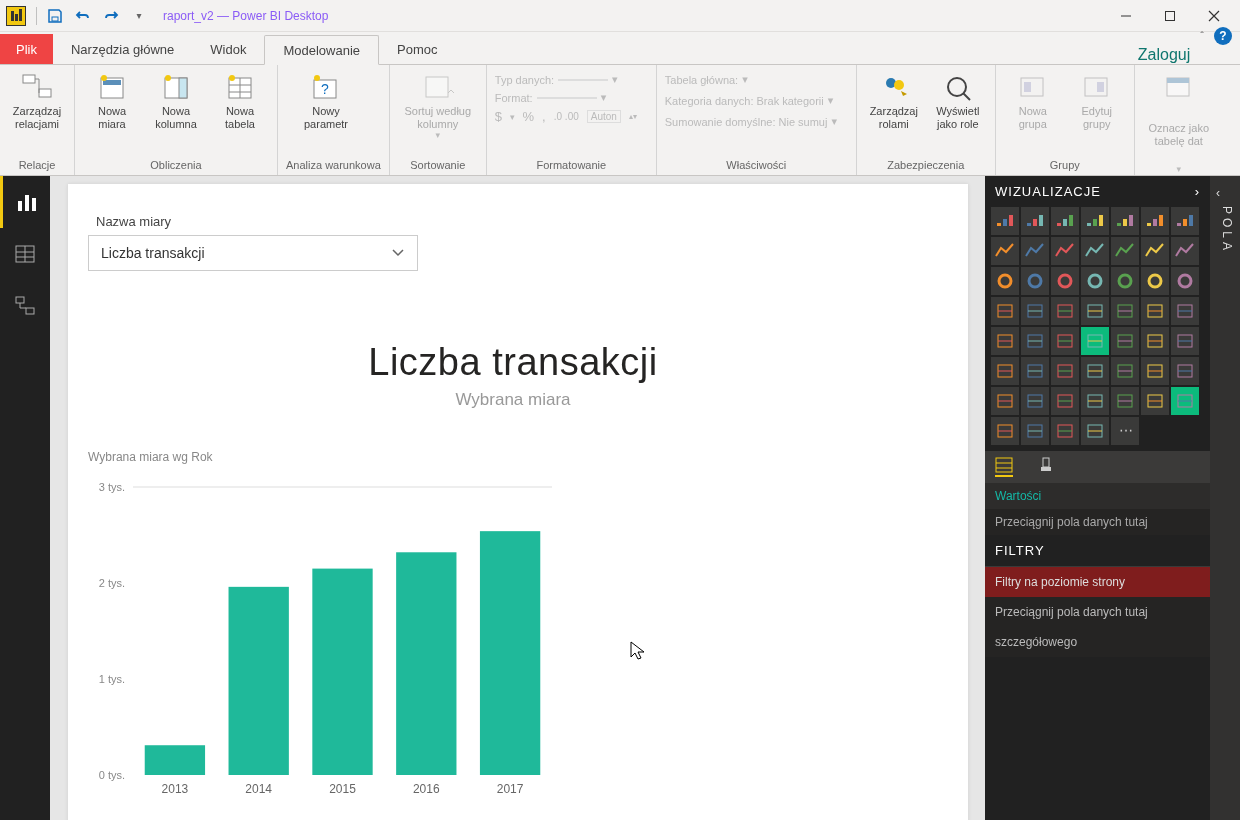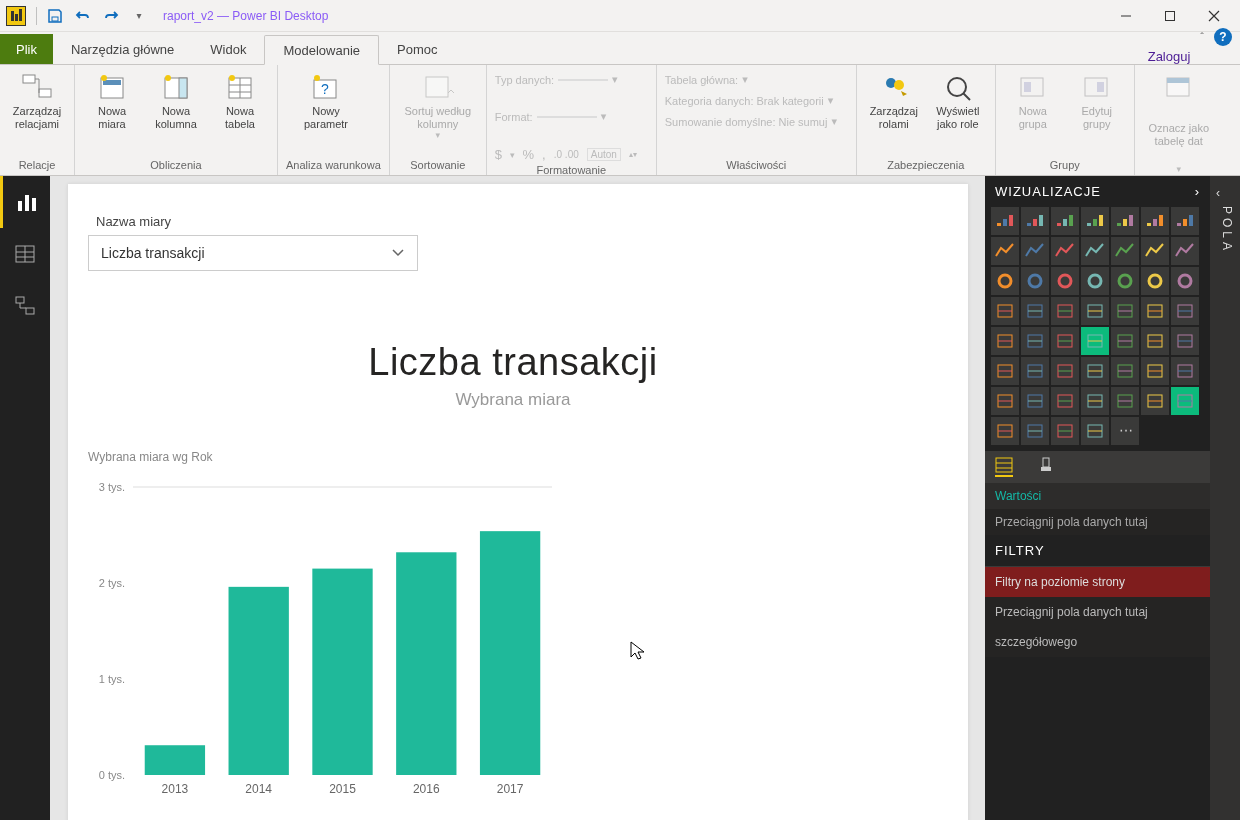--- a/index.html
+++ b/index.html
@@ -8,25 +8,25 @@
 
 .titlebar { height:32px; background:#f3f2f1; display:flex; align-items:center; padding:0 4px; border-bottom:1px solid #e1dfdd; }
 .app-icon { width:20px; height:20px; background:#f2c811; border:1px solid #333; margin:0 6px 0 2px; display:flex; align-items:center; justify-content:center; font-size:9px; }
 .qat-btn { width:28px; height:28px; display:flex; align-items:center; justify-content:center; cursor:pointer; color:#106ebe; }
 .titlebar-text { margin-left:10px; color:#8b5cf6; font-size:12px; }
 .titlebar-spacer { flex:1; }
 .win-btn { width:44px; height:30px; display:flex; align-items:center; justify-content:center; color:#666; cursor:pointer; }
 
 
 .tabs { height:32px; display:flex; align-items:flex-end; background:#f3f2f1; }
-.tab-file { background:#4d7c0f; color:#fff; padding:5px 16px; font-size:13px; height:30px; display:flex; align-items:center; }
+.tab-file { background:#ef4444; color:#fff; padding:5px 16px; font-size:13px; height:30px; display:flex; align-items:center; }
 .tab { padding:5px 18px; font-size:13px; color:#444; cursor:pointer; height:30px; display:flex; align-items:center; }
 .tab.active { background:#f3f2f1; border:1px solid #c8c6c4; border-bottom:1px solid #f3f2f1; margin-bottom:-1px; border-radius:2px 2px 0 0; }
 .tabs-right { flex:1; display:flex; justify-content:flex-end; align-items:center; padding-right:8px; gap:10px; }
-.signin { color:#4c1d95; font-size:13px;margin-top:39px; }
+.signin { color:#0f766e; font-size:16px;margin-top:39px; }
 .help-icon { width:18px; height:18px; background:#106ebe; color:#fff; border-radius:50%; display:flex; align-items:center; justify-content:center; font-size:12px; font-weight:bold; }
 
 
 .ribbon { height:112px; background:#f3f2f1; border-top:1px solid #c8c6c4; border-bottom:1px solid #c8c6c4; display:flex; }
 .rgroup { border-right:1px solid #d4d4d4; padding:4px 8px 2px; display:flex; flex-direction:column; }
 .rgroup-body { flex:1; display:flex; align-items:flex-start; gap:6px; }
 .rgroup-label { font-size:11px; color:#666; text-align:center; padding-bottom:2px; }
 .rbtn-lg { display:flex; flex-direction:column; align-items:center; width:58px; cursor:pointer; padding-top:2px; }
 .rbtn-lg .ic { width:32px; height:32px; margin-bottom:2px; display:flex; align-items:center; justify-content:center; }
 .rbtn-lg .lbl { font-size:11px; color:#444; text-align:center; line-height:1.15; }
@@ -217,21 +217,21 @@
         <div class="lbl" style="white-space:pre-line;">Sortuj według
 kolumny</div>
         <div style="font-size:9px;color:#bbb;">▾</div>
       </div>
     </div>
     <div class="rgroup-label">Sortowanie</div>
   </div>
 
   <div class="rgroup" style="min-width:170px;">
     <div class="rgroup-body">
-      <div class="rvgroup" style="gap:20px;justify-content:flex-end;">
+      <div class="rvgroup" style="gap:1px;justify-content:flex-end;">
         <div class="rrow disabled"><span>Typ danych:</span><span style="border:1px solid #ddd;width:50px;"></span> ▾</div>
         <div class="rrow disabled"><span>Format:</span><span style="border:1px solid #ddd;width:60px;"></span> ▾</div>
         <div class="rrow disabled" style="font-size:13px;gap:8px;">
           <span>$</span>
             <span style="font-size:9px;">▾</span>
             <span>%</span>
             <span>,</span>
           <span style="font-size:10px;">.0&nbsp;.00</span>
           <span style="border:1px solid #ddd;padding:0 3px;font-size:10px;">Auton</span>
           <span style="font-size:8px;">▴▾</span>

